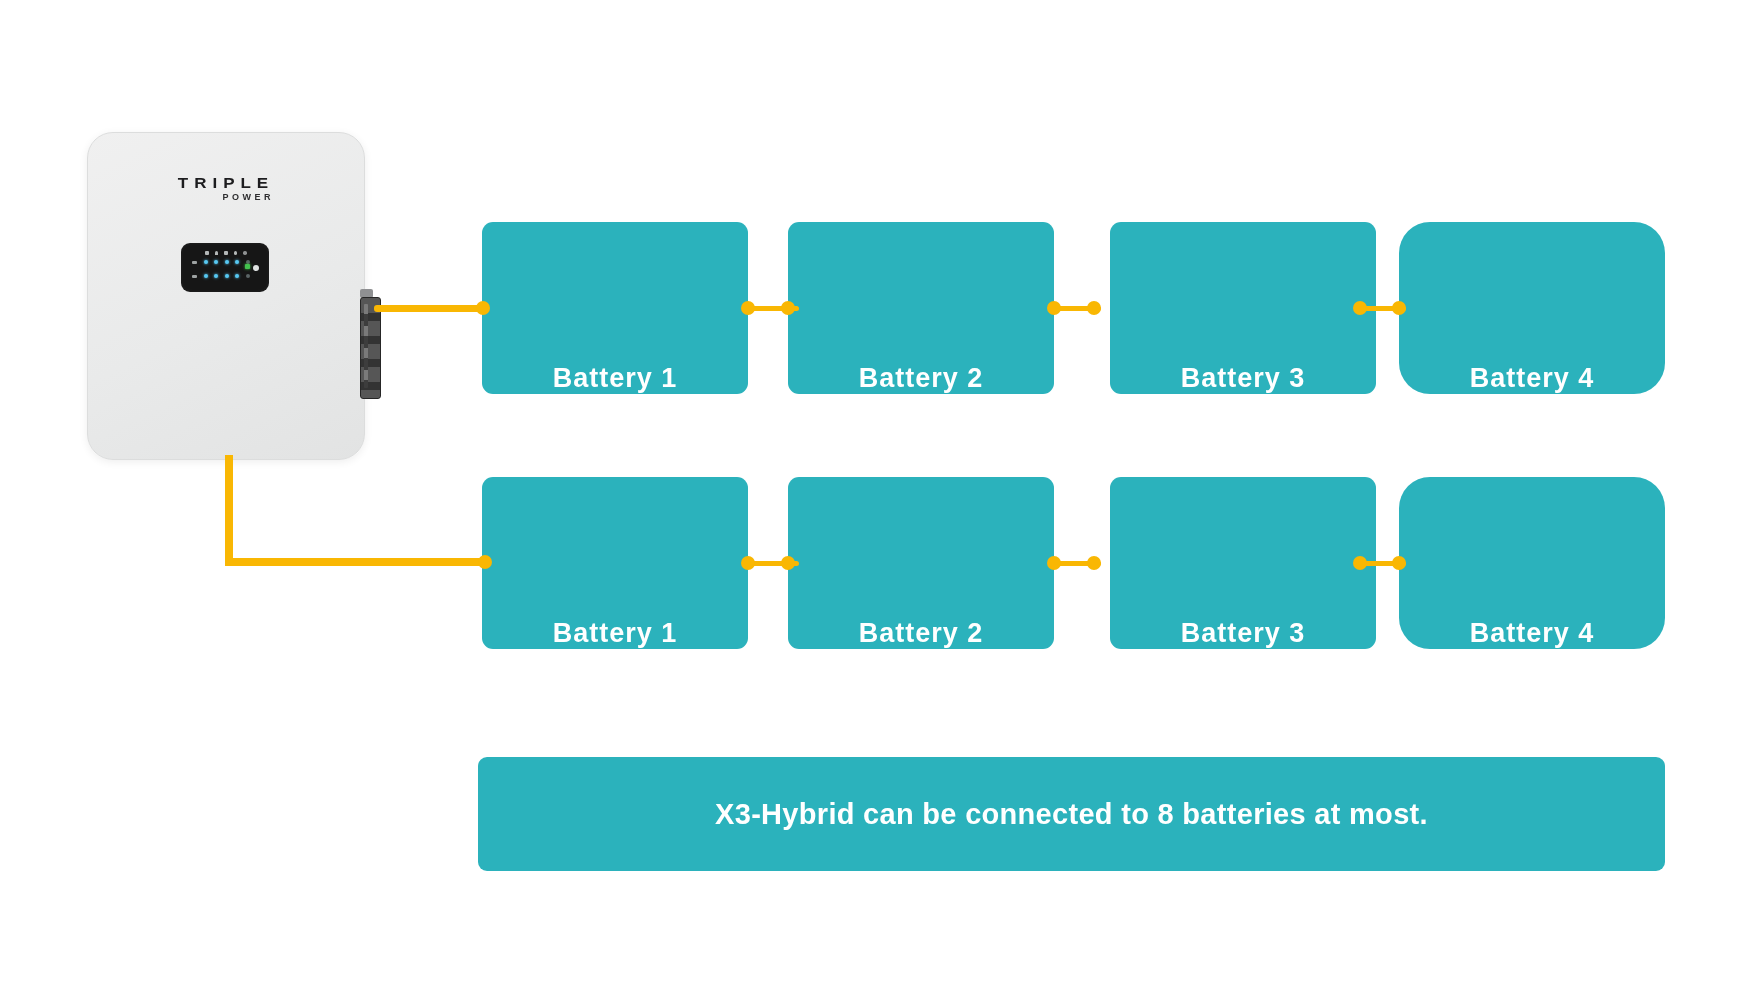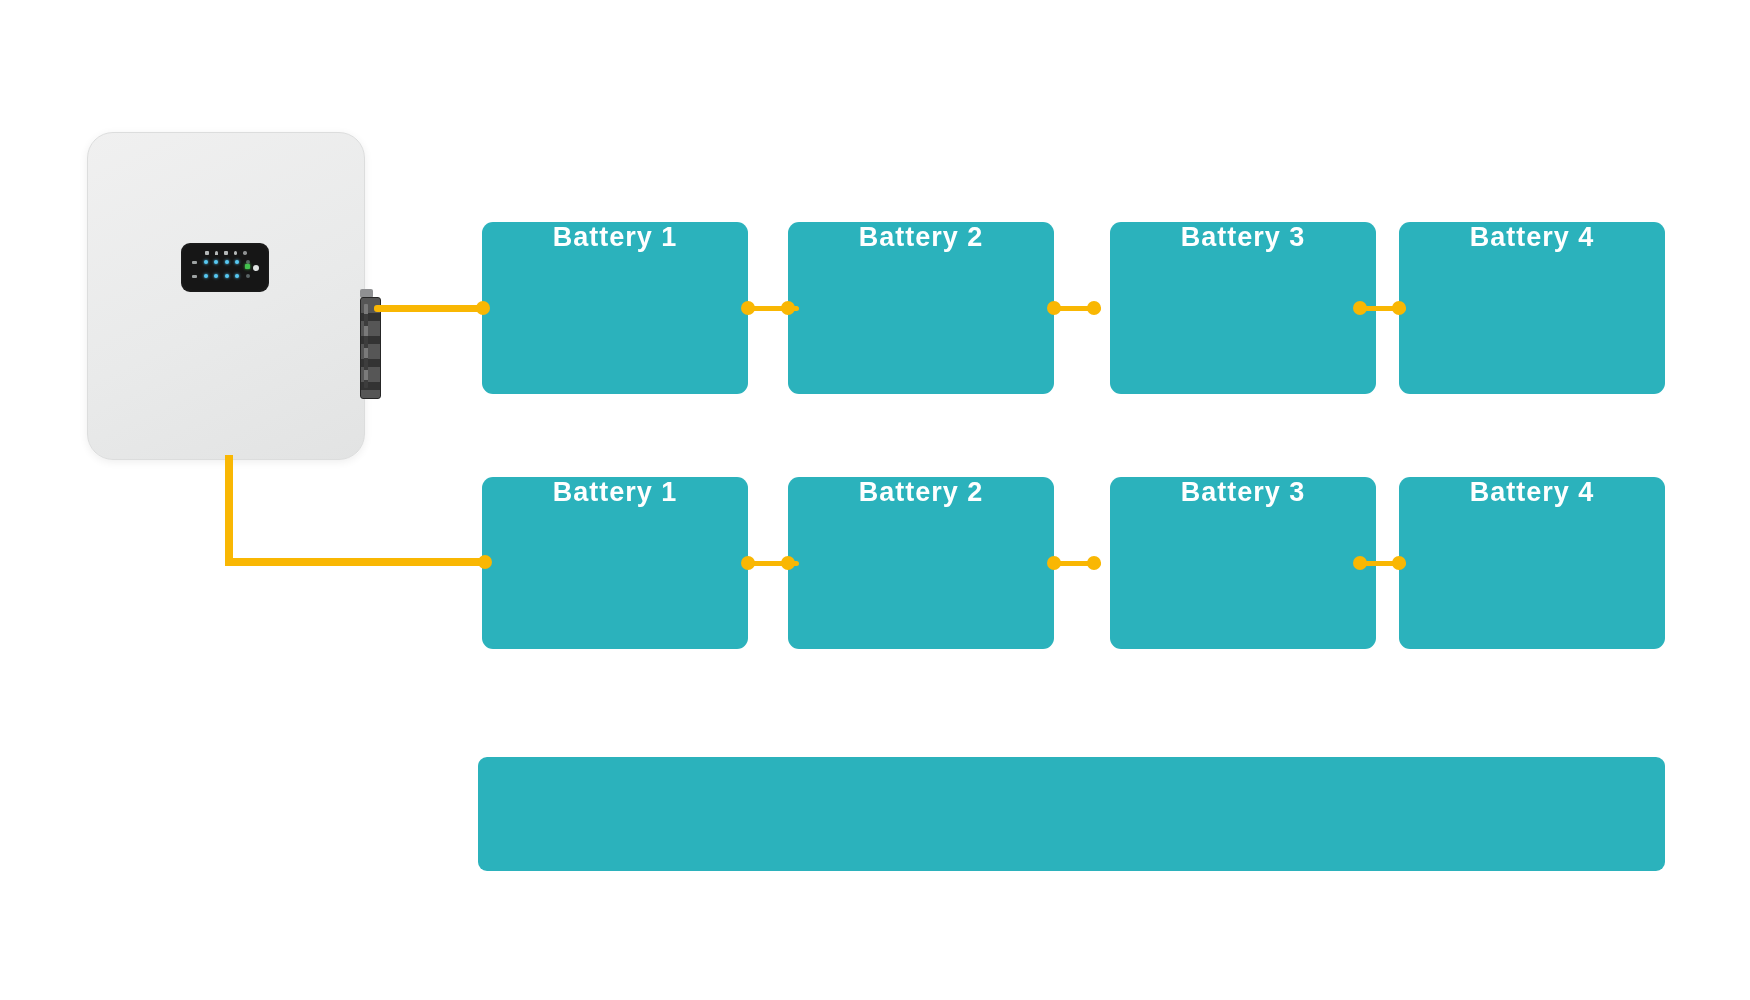--- a/index.html
+++ b/index.html
@@ -64,44 +64,48 @@
 
   
   .cable{position:absolute;background:var(--yellow,#f9b703);border-radius:3px;}
   .dot{position:absolute;width:14px;height:14px;border-radius:50%;background:var(--yellow,#f9b703);}
 
   
   .battery{
     position:absolute;width:266px;height:172px;
     background:var(--teal,#2bb2bc);
     border-radius:11px;
-    display:flex;align-items:flex-start;justify-content:center;
+    display:flex;align-items:flex-end;justify-content:center;
     color:var(--battery_label,#ffffff);
     font-size:27px;font-weight:700;letter-spacing:1px;
   }
   .row1{top:222px;}
   .row2{top:477px;}
-  .bx1{left:482px;} .bx2{left:788px;} .bx3{left:1094px;margin-left:16px;} .bx4{left:1399px;}
+  .bx1{left:482px;} .bx2{left:788px;} .bx3{left:1094px;margin-left:16px;} .bx4{left:1399px;border-radius:31px;}
 
   
   .banner{
     position:absolute;left:478px;top:757px;width:1187px;height:114px;
     background:var(--teal,#2bb2bc);
     border-radius:9px;
     display:flex;flex-direction:column;align-items:center;justify-content:center;
     color:#ffffff;font-size:29px;font-weight:700;letter-spacing:.3px;
     line-height:41px;text-align:center;
   }
 </style>
 </head>
 <body>
 
 <div class="canvas">
 
   <div class="inverter">
+    <div class="logo">
+      <div class="brand">TRIPLE</div>
+      <div class="sub">POWER</div>
+    </div>
     <div class="panel">
       <div class="icon-row">
         <i></i>
           <i></i>
           <i></i>
           <i></i>
           <i></i>
       </div>
       <div class="led-row" style="left:11px;top:17px;">
         <span class="lbl"></span>
@@ -177,15 +181,16 @@
 
   <div class="cable" style="left:1054px;top:560.5px;width:47px;height:5px;"></div>
   <div class="dot" style="left:1047px;top:556px;"></div>
   <div class="dot" style="left:1087px;top:556px;"></div>
 
   <div class="cable" style="left:1360px;top:560.5px;width:46px;height:5px;"></div>
   <div class="dot" style="left:1353px;top:556px;"></div>
   <div class="dot" style="left:1392px;top:556px;"></div>
 
   <div class="banner">
+    <span>X3-Hybrid can be connected to 8 batteries at most.</span>
   </div>
 
 </div>
 
 </body></html>

